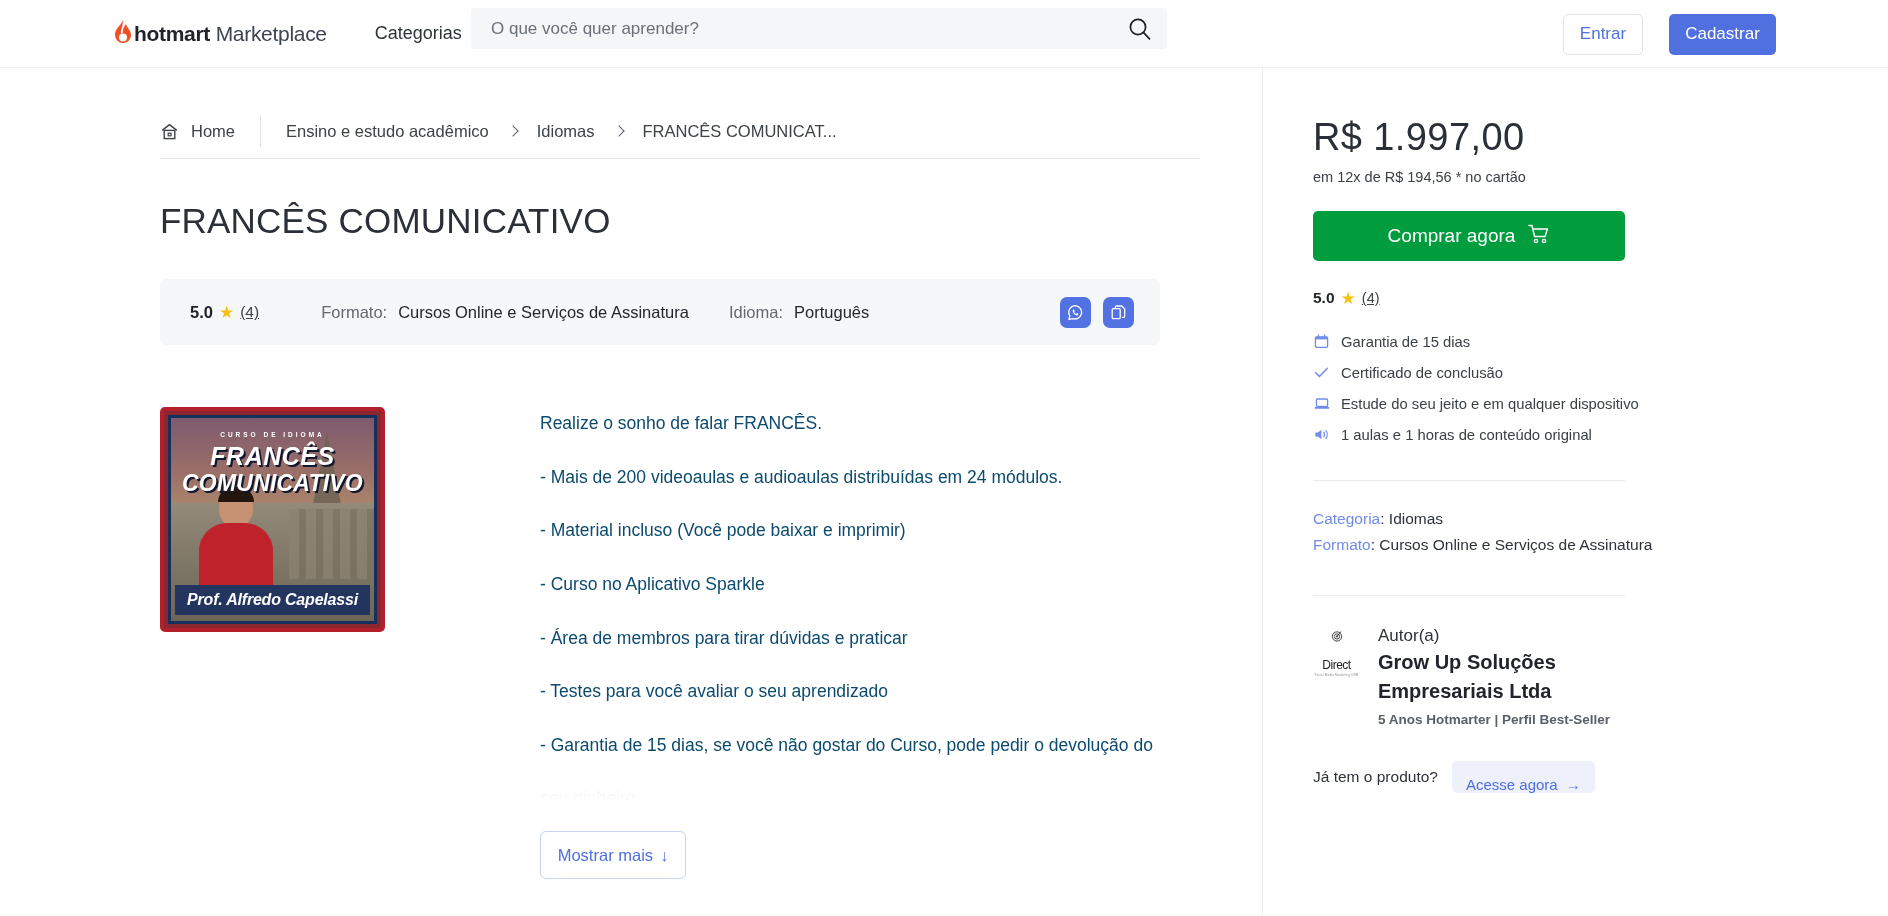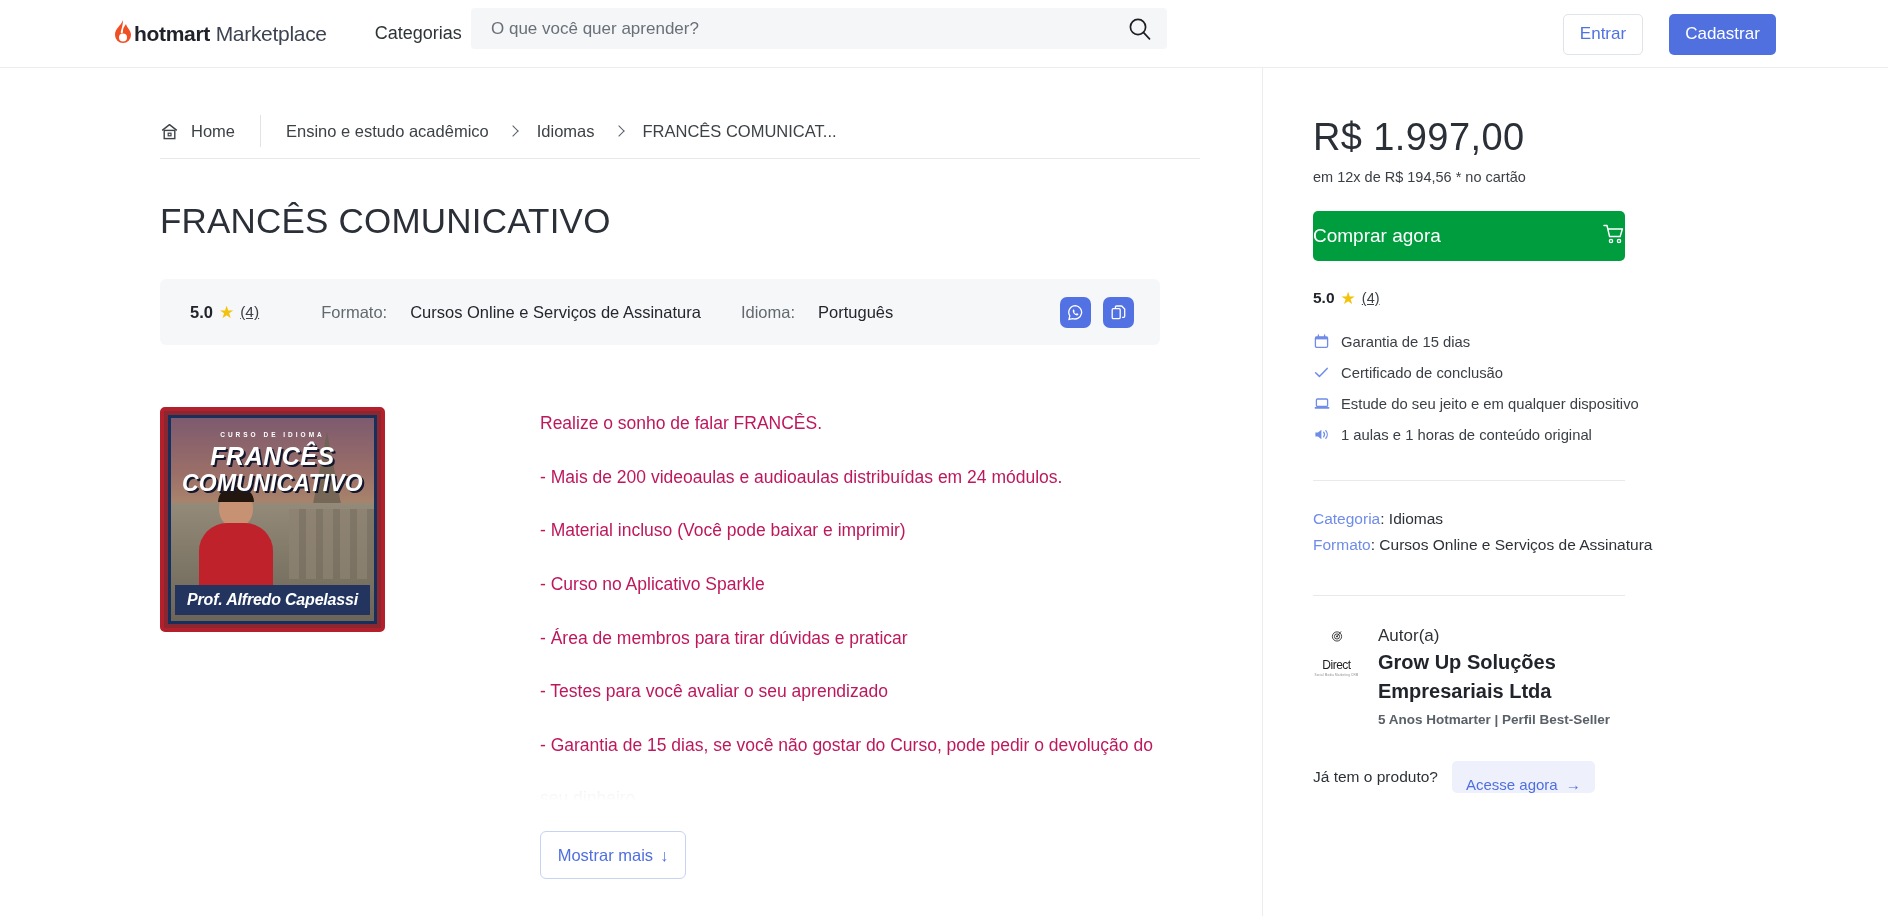--- a/index.html
+++ b/index.html
@@ -97,21 +97,21 @@
   
   .info-bar{
     margin:38px 0 0 160px;width:1000px;height:66px;background:#f6f7f9;
     border-radius:6px;display:flex;align-items:center;padding:0 30px;
     position:relative;
   }
   .rating{display:flex;align-items:center;gap:6px;font-size:16.5px;}
   .rating .val{font-weight:700;color:#21252b;}
   .star{color:#f2c20c;font-size:17px;line-height:1;}
   .rating .count{color:#3d4246;text-decoration:underline;font-size:15.5px;cursor:pointer;}
-  .meta-group{display:flex;align-items:center;gap:23px;font-size:16.5px;}
+  .meta-group{display:flex;align-items:center;gap:11px;font-size:16.5px;}
   .meta-label{color:#63696f;}
   .meta-value{color:#23272d;}
   .ml-62{margin-left:62px;}
   .ml-40{margin-left:40px;}
   .share-group{position:absolute;right:26px;display:flex;gap:12px;}
   .share-btn{
     width:31px;height:31px;border-radius:7px;background:#5271e3;border:none;
     display:flex;align-items:center;justify-content:center;cursor:pointer;
   }
 
@@ -171,21 +171,21 @@
     font-style:italic;text-shadow:2px 2px 0 #13182c;
   }
   .thumb-prof{
     position:absolute;bottom:6px;left:4px;right:4px;height:30px;
     background:#23355f;display:flex;align-items:center;justify-content:center;
     font-size:16px;font-weight:700;color:#fff;font-style:italic;letter-spacing:-.2px;
   }
 
   .desc{margin-left:155px;width:620px;padding-top:5px;position:relative;}
   .desc p{
-    font-size:17.5px;line-height:1.35;color:#be185d;margin-bottom:30px;
+    font-size:17.5px;line-height:1.35;color:#0c4a6e;margin-bottom:30px;
   }
   .desc p.faded{color:#c9ccd0;margin-bottom:0;}
   .btn-mostrar{
     margin-top:20px;width:146px;height:48px;
     border:1px solid #c8d2f2;border-radius:6px;background:#fff;
     color:#4f6fe0;font-size:16.5px;font-family:inherit;cursor:pointer;
     display:flex;align-items:center;justify-content:center;gap:7px;
   }
   .fade-mask{
     position:absolute;left:0;right:0;bottom:68px;height:52px;
@@ -193,21 +193,21 @@
     pointer-events:none;
   }
 
   
   .rc-pad{padding:48px 56px 0 50px;}
   .price{font-size:38px;font-weight:400;color:#2b3038;letter-spacing:.4px;}
   .installment{font-size:14.5px;color:#3b4046;margin-top:10px;}
   .btn-buy{
     margin-top:26px;width:312px;height:50px;border:none;border-radius:5px;
     background:#009d3f;color:#fff;font-size:19px;font-family:inherit;
-    cursor:pointer;display:flex;align-items:center;justify-content:space-between;gap:13px;
+    cursor:pointer;display:flex;align-items:center;justify-content:center;gap:13px;
   }
   .rc-rating{display:flex;align-items:center;gap:6px;margin-top:28px;font-size:15.5px;}
   .rc-rating .val{font-weight:700;color:#21252b;}
   .rc-rating .count{color:#3d4246;text-decoration:underline;cursor:pointer;font-size:14.5px;}
 
   .benefits{margin-top:26px;display:flex;flex-direction:column;gap:14px;}
   .benefit{display:flex;align-items:center;gap:11px;font-size:14.8px;color:#3b4046;}
   .benefit .bicon{width:17px;height:17px;display:flex;align-items:center;justify-content:center;flex:0 0 auto;}
 
   .rc-divider{width:312px;height:1px;background:#e9e9e9;margin:37px 0 0 0;}

